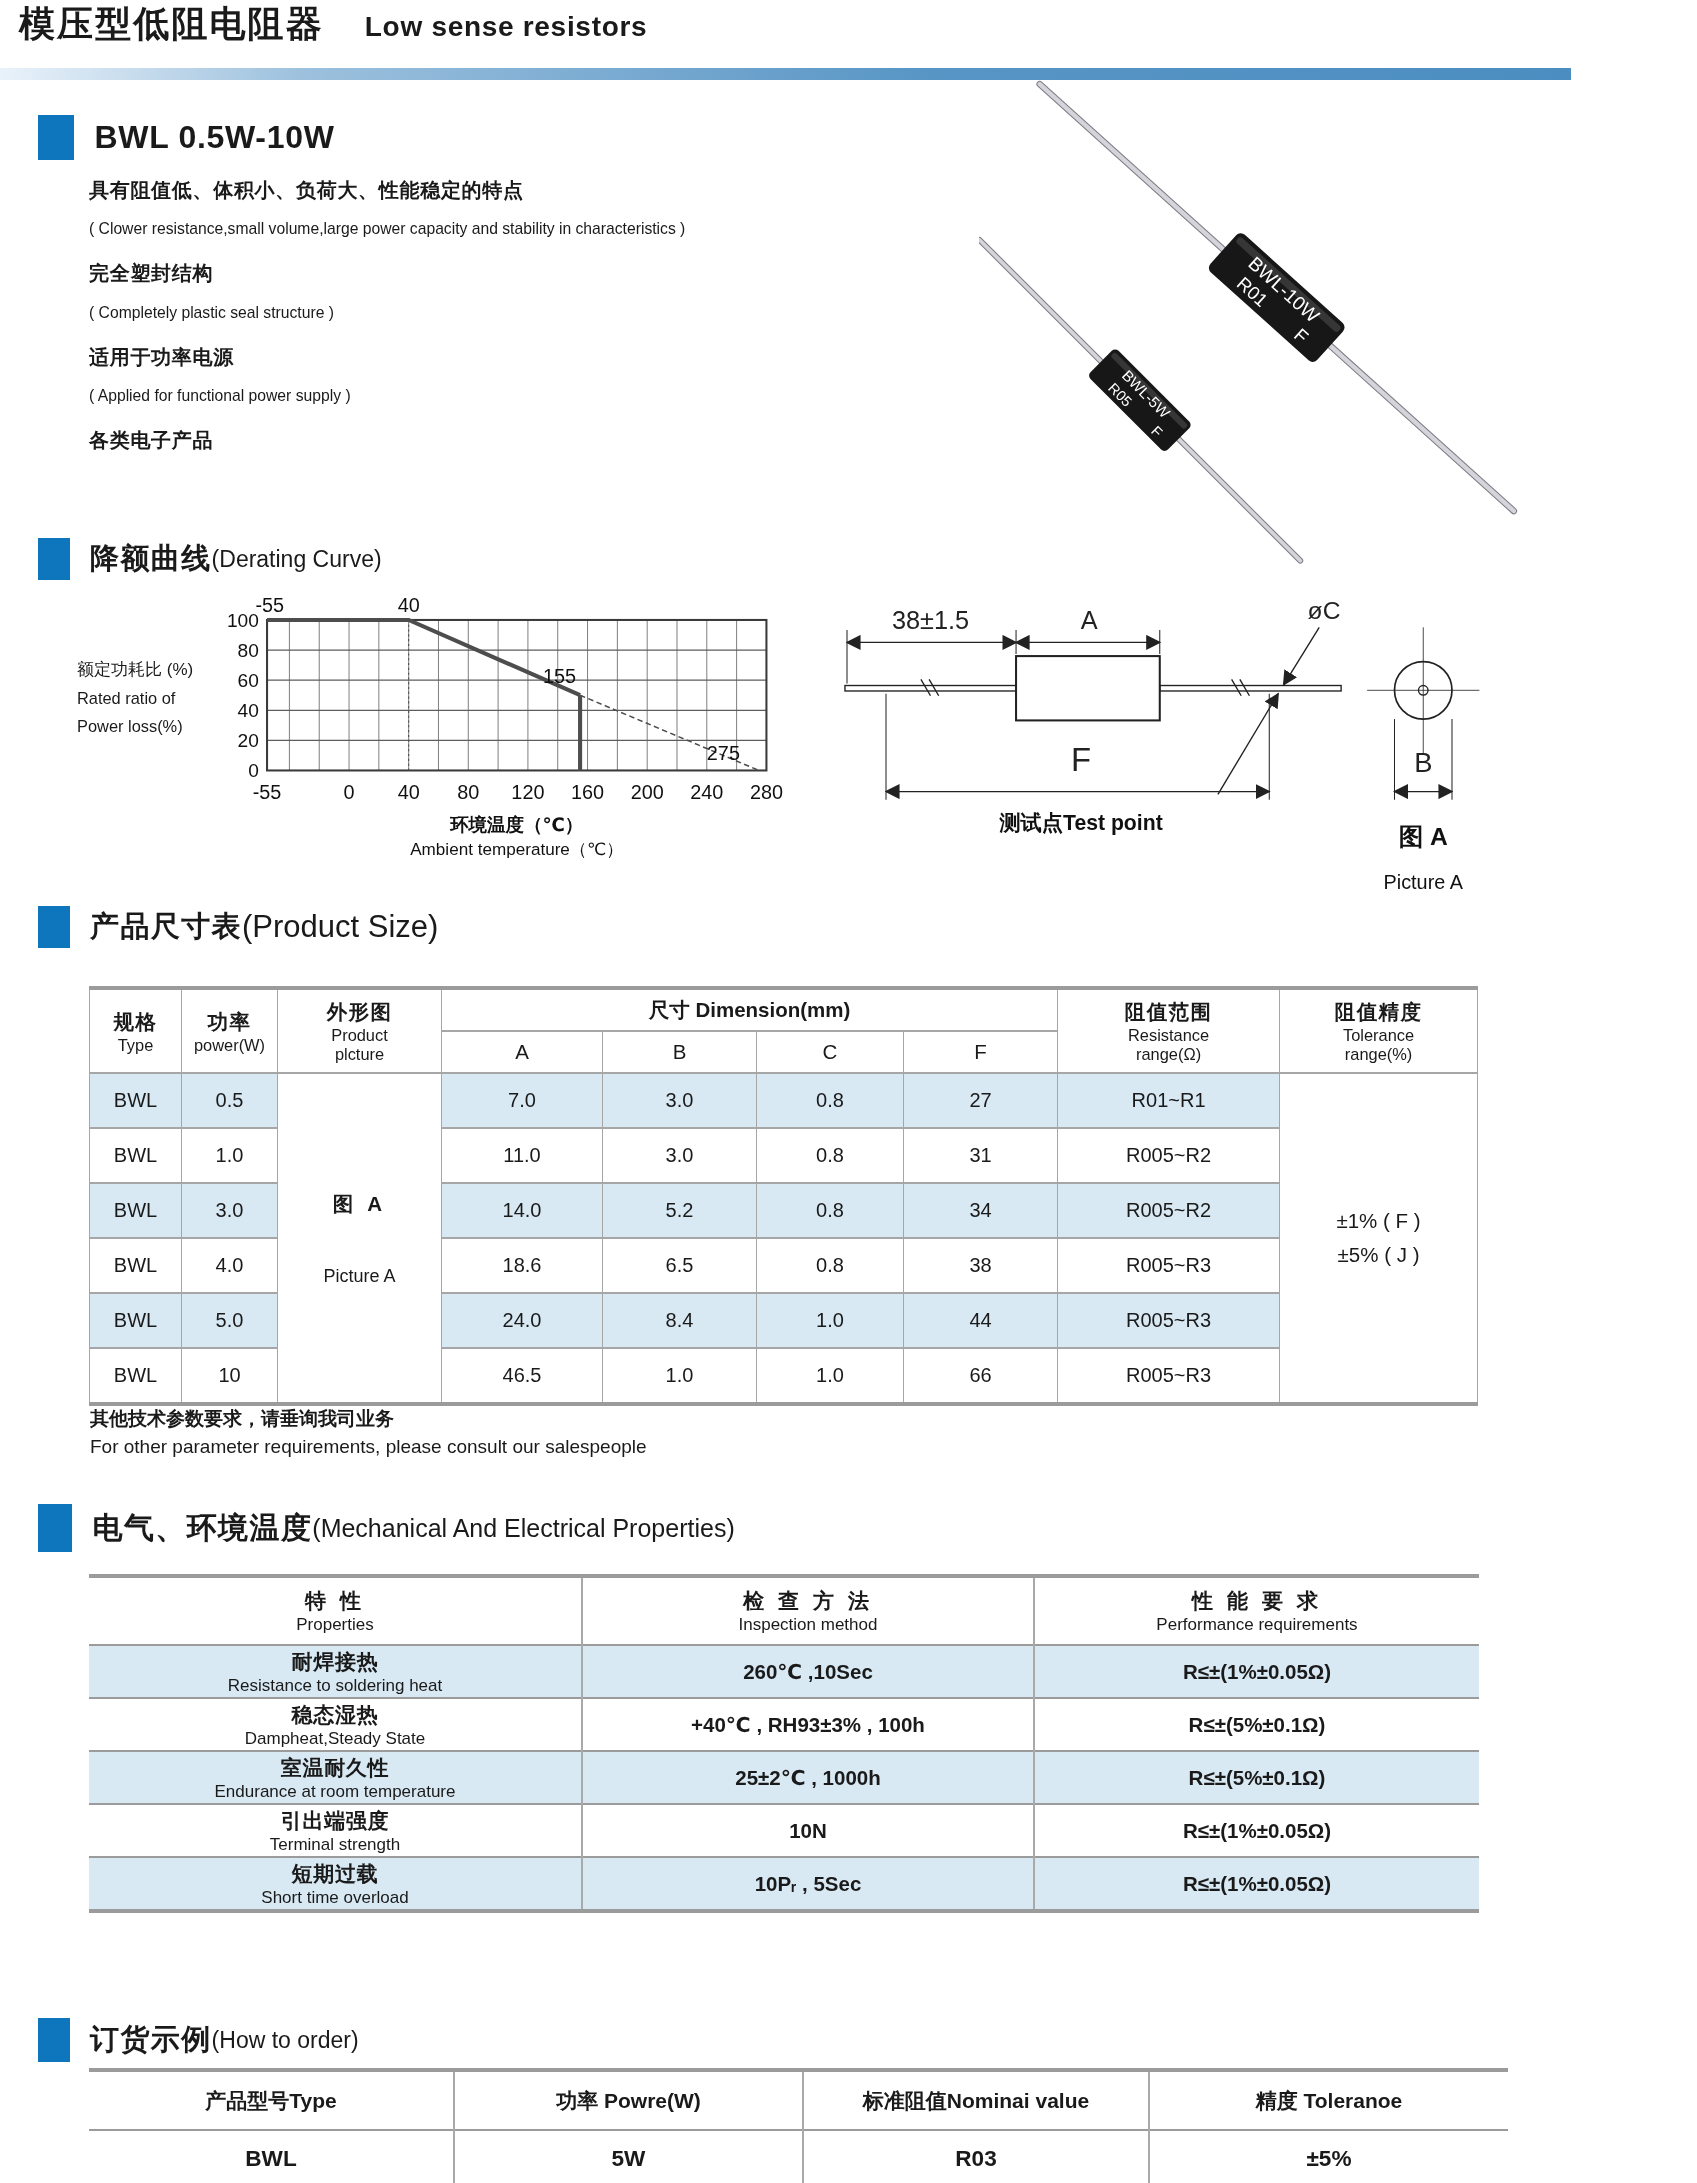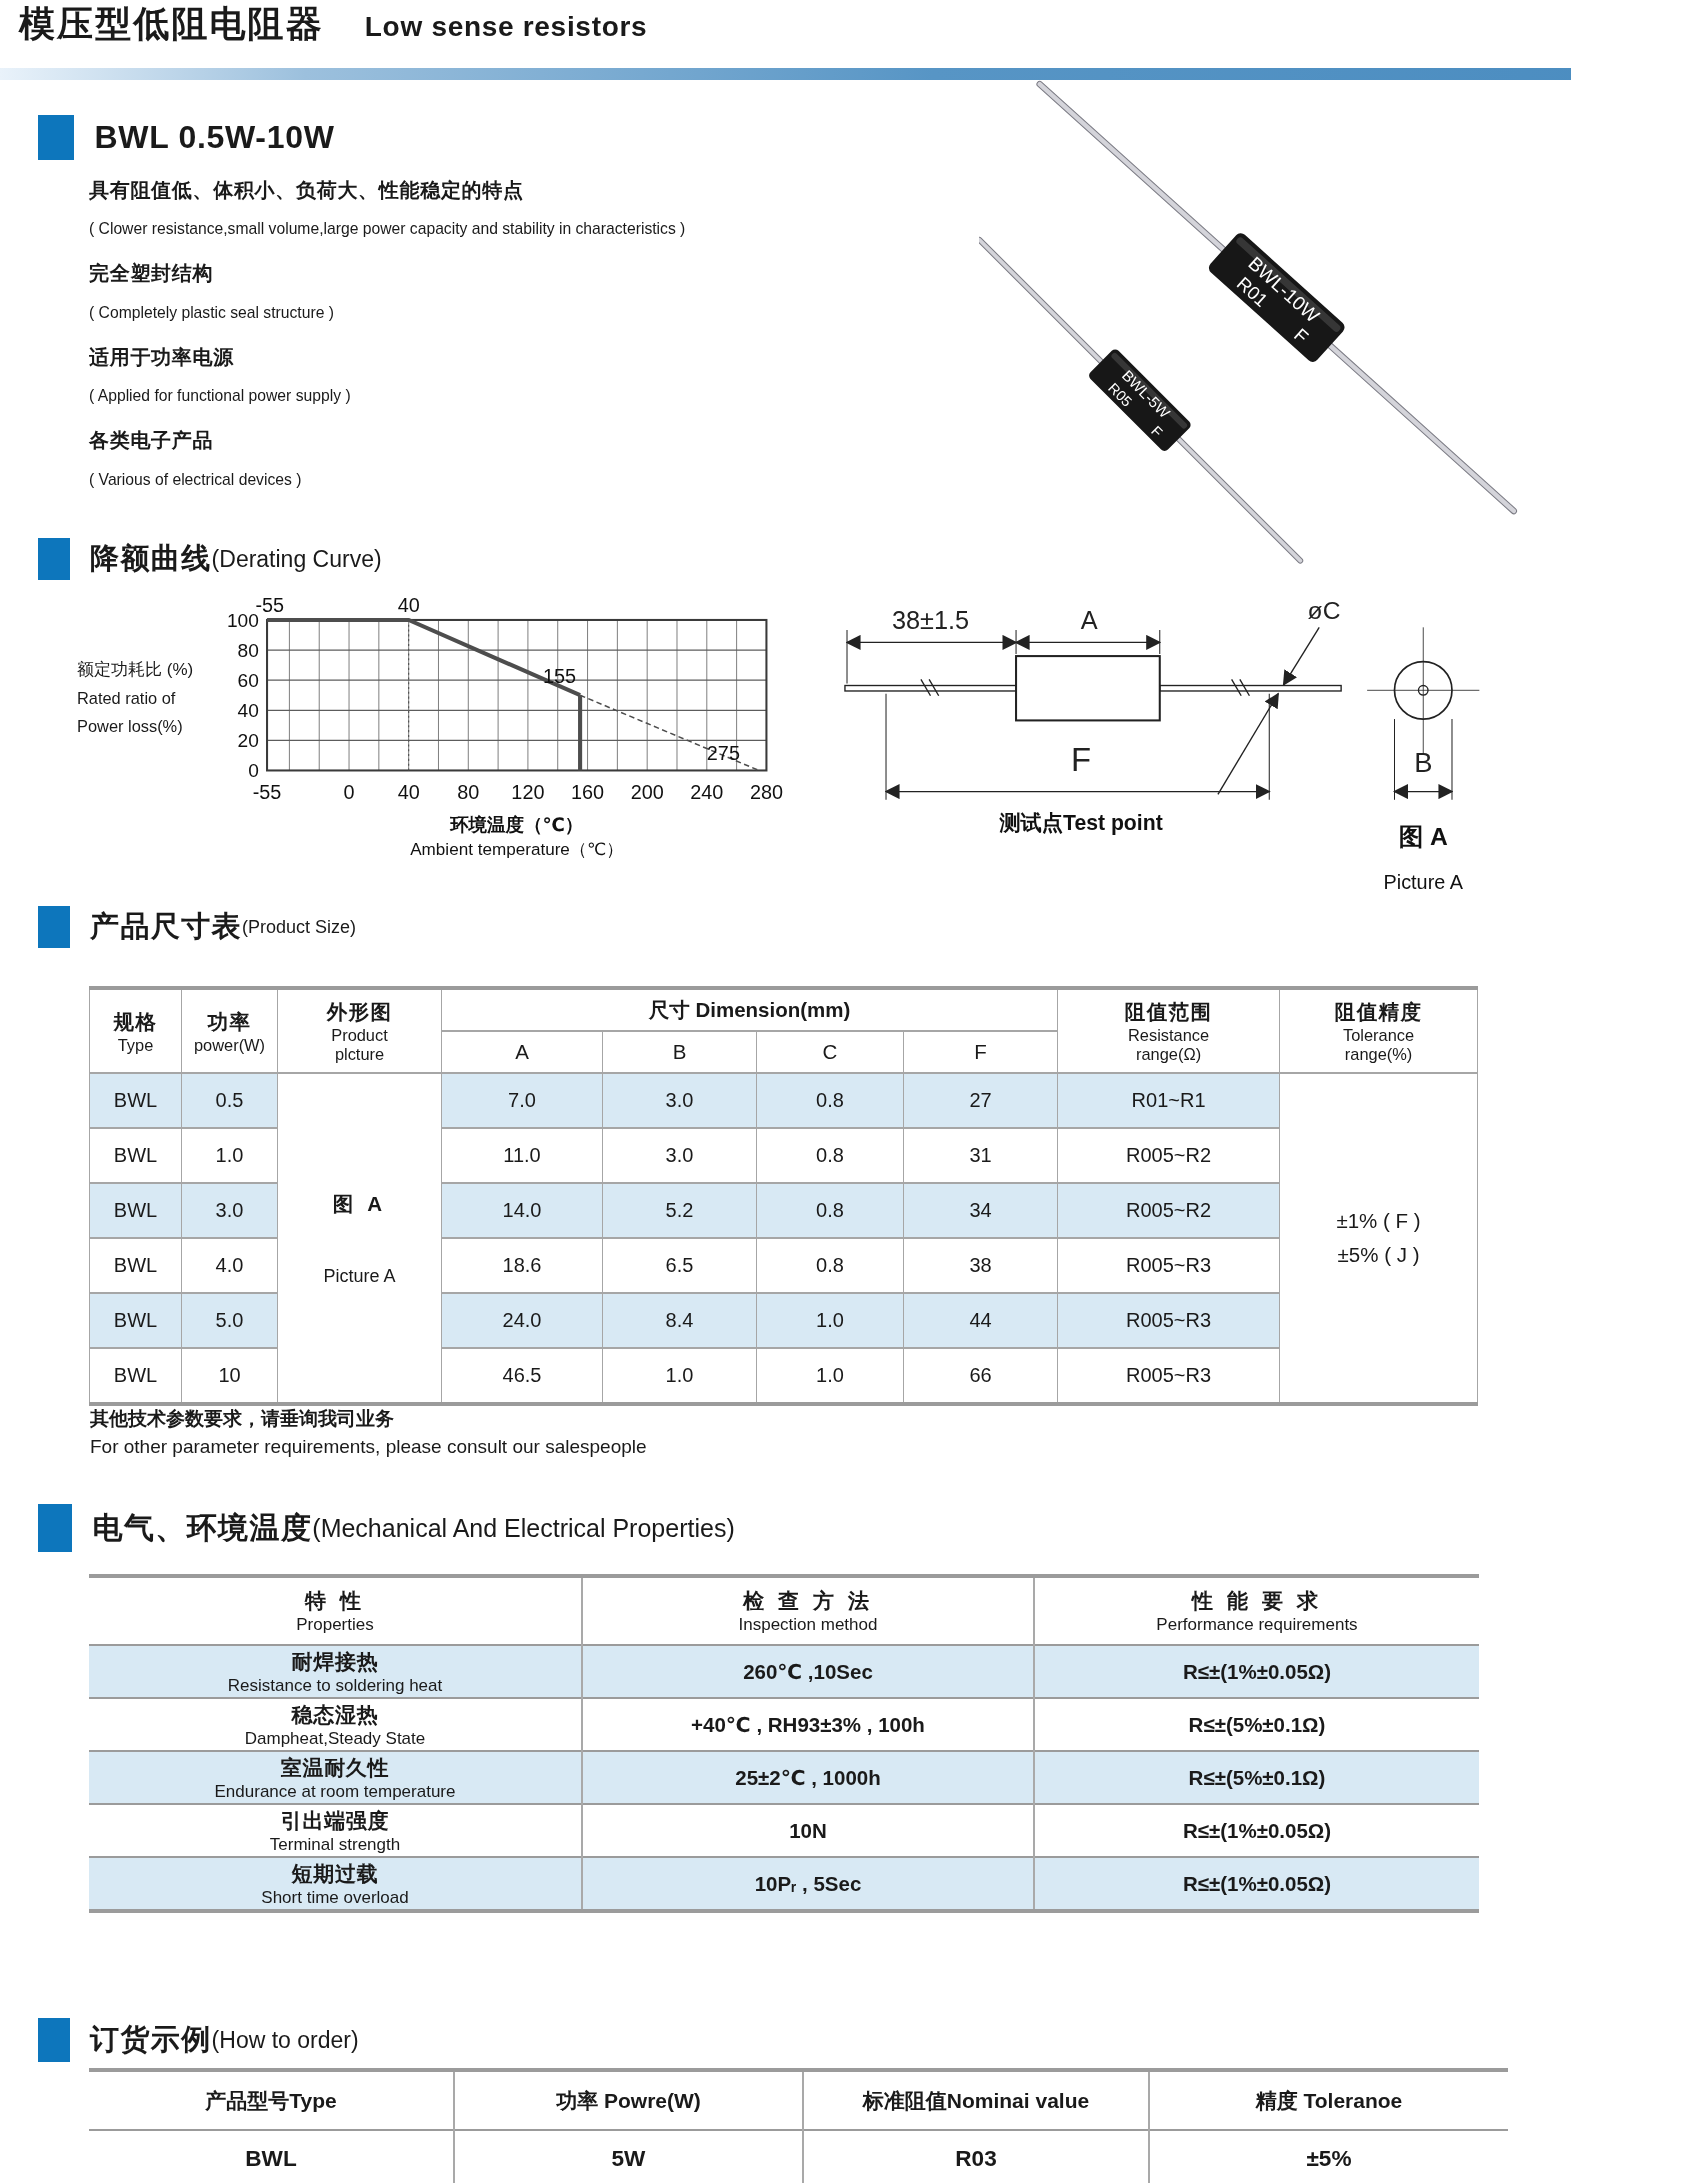--- a/index.html
+++ b/index.html
@@ -91,21 +91,20 @@
   </div>
 
   <div class="features">
     <div class="feat-cn">具有阻值低、体积小、负荷大、性能稳定的特点</div>
     <div class="feat-en">( Clower resistance,small volume,large power capacity and stability in characteristics )</div>
     <div class="feat-cn">完全塑封结构</div>
     <div class="feat-en">( Completely plastic seal structure )</div>
     <div class="feat-cn">适用于功率电源</div>
     <div class="feat-en">( Applied for functional power supply )</div>
     <div class="feat-cn">各类电子产品</div>
-    <div class="feat-en">( Various of electrical devices )</div>
   </div>
 
   <svg width="616" height="493" viewBox="0 0 900 720" style="position:absolute;left:979px;top:75px;">
     <g transform="translate(435,325) rotate(42)">
       <rect x="-470" y="-4" width="940" height="8" rx="4" fill="#d4d4da" stroke="#7b7b84" stroke-width="1.5"></rect>
       <rect x="-105" y="-37" width="210" height="74" rx="9" fill="#171717"></rect>
       <rect x="-100" y="-31" width="200" height="11" rx="5" fill="#454545" opacity="0.7"></rect>
       <text x="0" y="-6" text-anchor="middle" font-size="28" fill="#ffffff">BWL-10W</text>
       <text x="-32" y="27" text-anchor="middle" font-size="27" fill="#ffffff">R01</text>
       <text x="64" y="27" text-anchor="middle" font-size="27" fill="#ffffff">F</text>
@@ -224,21 +223,21 @@
     <line x1="922" y1="190" x2="922" y2="308" stroke="#222" stroke-width="1.5"></line>
     <line x1="838" y1="296" x2="922" y2="296" stroke="#222" stroke-width="2" marker-start="url(#arr)" marker-end="url(#arr)"></line>
     <text x="880" y="268" text-anchor="middle" font-size="40" fill="#222">B</text>
     <text x="880" y="374" text-anchor="middle" font-size="36" font-weight="bold" fill="#111">图  A</text>
     <text x="880" y="438" text-anchor="middle" font-size="29" fill="#111">Picture A</text>
   </svg>
 
   <div class="sec" style="left:38px;top:906px;">
     <span class="sq" style="width:31.5px;height:42px;"></span>
     <span class="sec-cn" style="font-size:29px;">产品尺寸表</span>
-    <span class="sec-en" style="font-size:18px;">(Product Size)</span>
+    <span class="sec-en" style="font-size:31px;">(Product Size)</span>
   </div>
 
   <table class="sizetbl">
     <colgroup>
       <col style="width:92px">
         <col style="width:96px">
         <col style="width:164px">
       <col style="width:161px">
         <col style="width:154px">
         <col style="width:147px">

